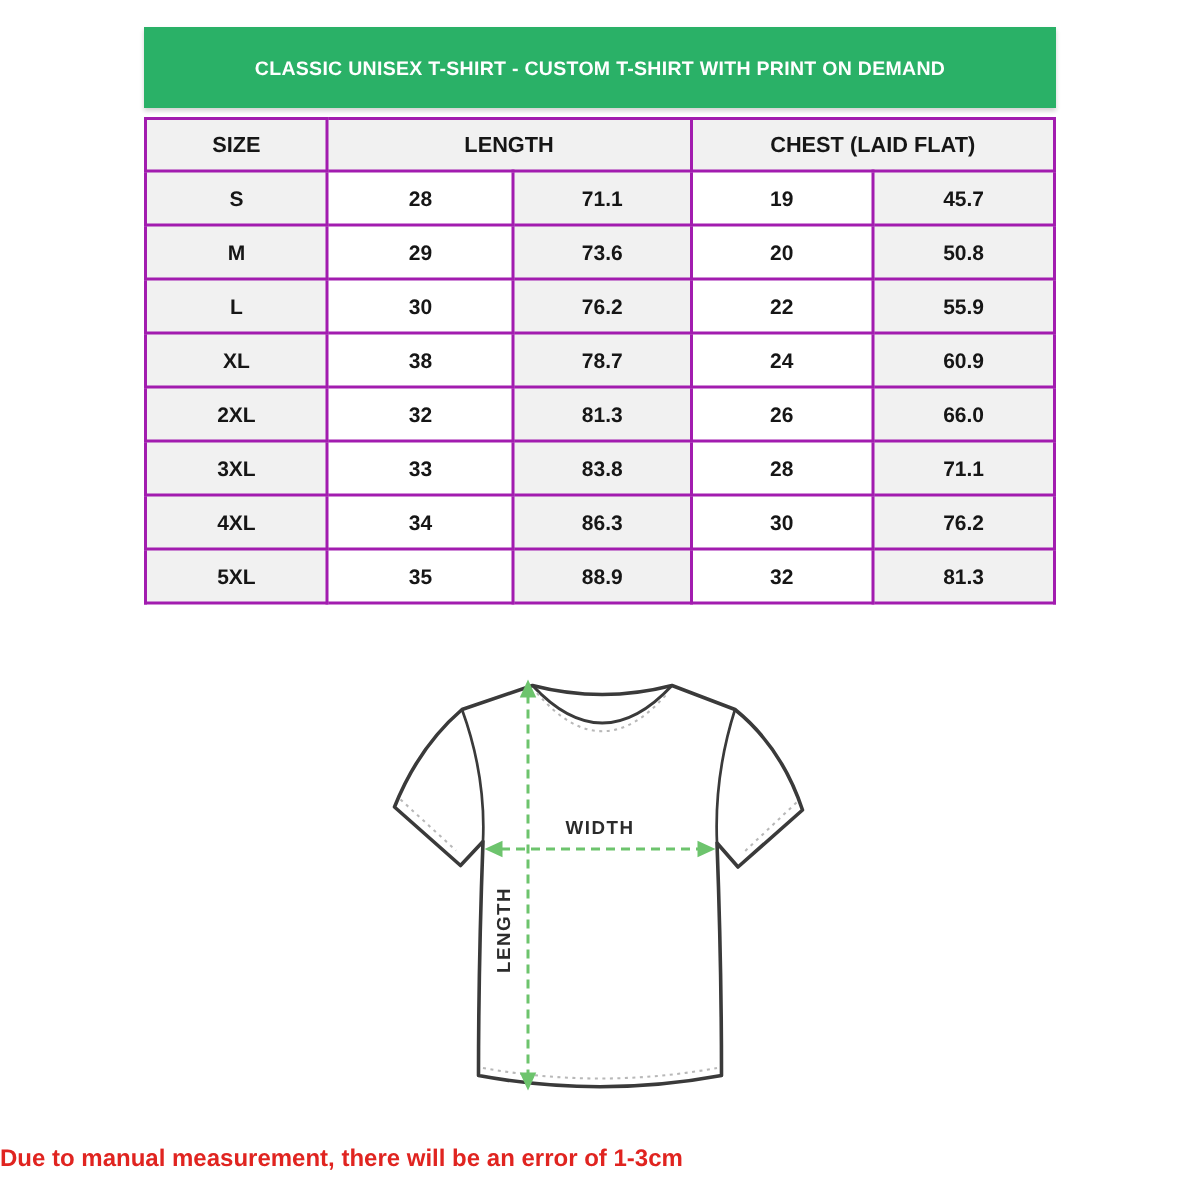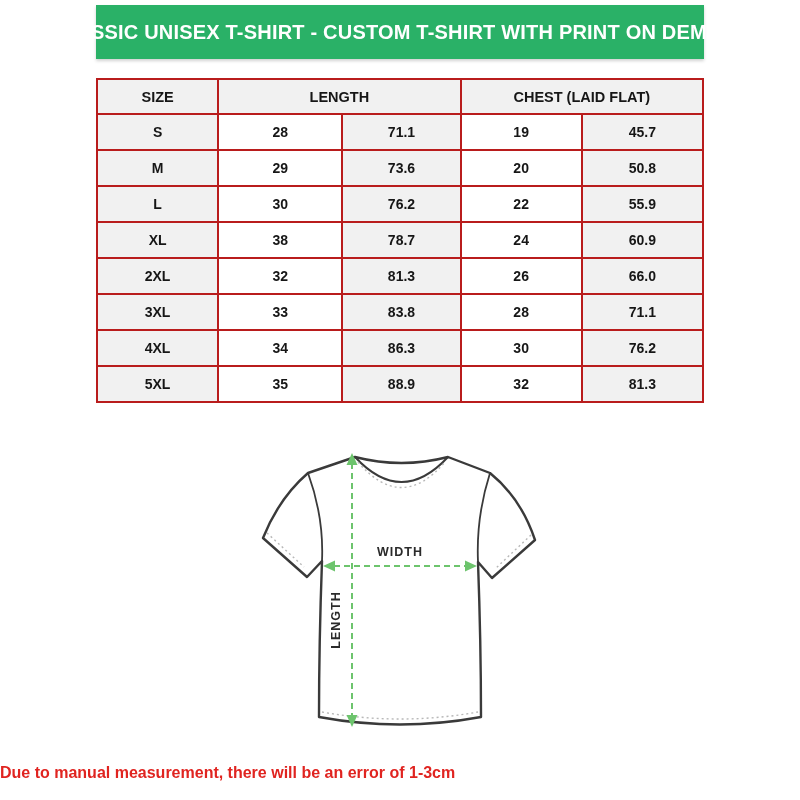--- a/index.html
+++ b/index.html
@@ -2,33 +2,33 @@
 <html><head>
 <meta charset="utf-8">
 <style>
   html,body{margin:0;padding:0;background:#ffffff;}
   body{
     width:800px;height:800px;position:relative;overflow:hidden;
     font-family:"Liberation Sans","DejaVu Sans",sans-serif;
     -webkit-font-smoothing:antialiased;
   }
   .banner{
-    position:absolute;left:96px;top:5px;width:608px;height:54px;
+    position:absolute;left:96px;top:18px;width:608px;height:54px;
     background:#2ab167;color:#ffffff;
     display:flex;align-items:center;justify-content:center;
-    font-weight:bold;font-size:20px;letter-spacing:.2px;
+    font-weight:bold;font-size:13px;letter-spacing:.2px;
     box-shadow:0 2px 3px rgba(0,0,0,.18);
     text-align:center;white-space:nowrap;
   }
   table.size-chart{
     position:absolute;left:96px;top:78px;width:608px;
     border-collapse:collapse;table-layout:fixed;
   }
   .size-chart td,.size-chart th{
-    border:2px solid #b91c1c;
+    border:2px solid #a21caf;
     text-align:center;vertical-align:middle;
     font-weight:bold;color:#161616;
     padding:0;height:34px;font-size:14px;
     background:#ffffff;
     margin-left:28px;
   }
   .size-chart th{height:33px;font-size:14.5px;}
   .size-chart .shade{background:#f1f1f1;}
   .note{
     position:absolute;left:0;top:764px;width:800px;

